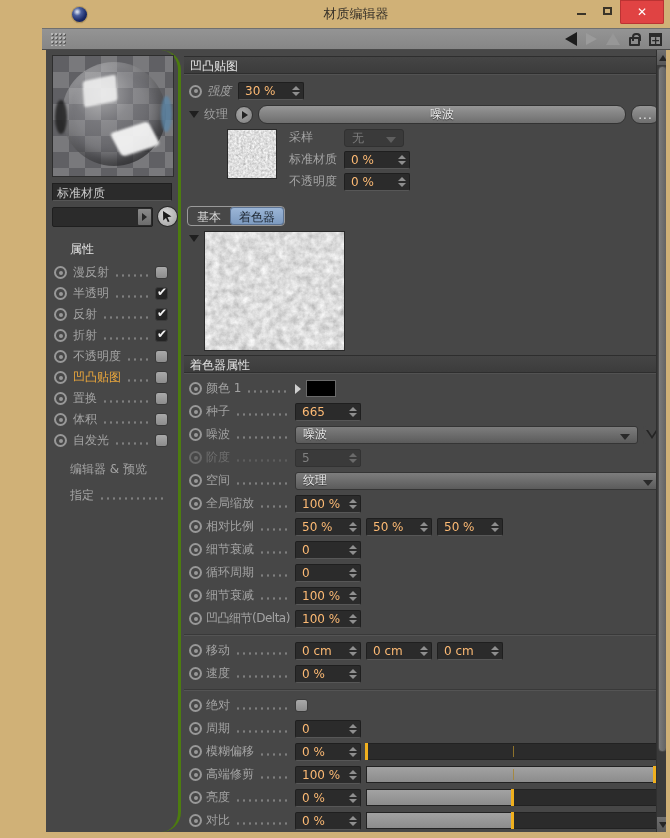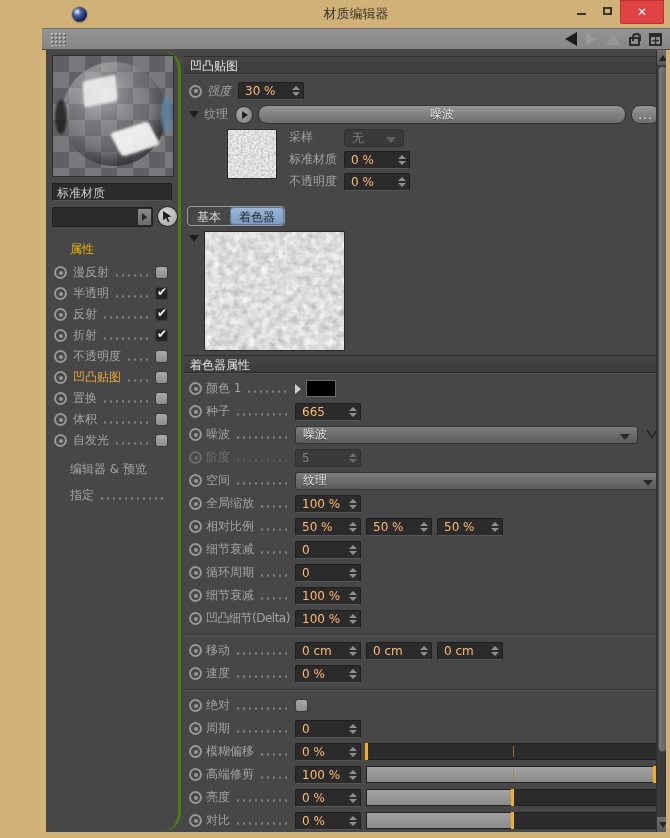--- a/index.html
+++ b/index.html
@@ -68,21 +68,21 @@
              border-bottom-color:#565656; color:#c9c9c9; padding:1px 4px; }
   .matrow { margin:5px 0 0 6px; display:flex; align-items:center; gap:4px; }
   .matdrop { width:102px; height:20px; background:#2b2b2b; border:1px solid #1f1f1f; border-radius:2px;
              position:relative; }
   .matdrop .minibtn { position:absolute; right:1px; top:1px; bottom:1px; width:13px;
              background:linear-gradient(#8a8a8a,#6c6c6c); border-radius:1px; display:flex; align-items:center; justify-content:center; }
   .minibtn i { width:0; height:0; border-top:4px solid transparent; border-bottom:4px solid transparent;
                border-left:5px solid #262626; }
   .pickbtn { width:21px; height:21px; border-radius:50%; background:radial-gradient(circle at 40% 35%, #d9d9d9, #9d9d9d);
              border:1px solid #2a2a2a; display:flex; align-items:center; justify-content:center; }
-  .props-head { margin:14px 0 4px 24px; color:#eab308; }
+  .props-head { margin:14px 0 4px 24px; color:#e5e5e5; }
   .chanlist { display:flex; flex-direction:column; }
   .chan { display:flex; align-items:center; height:21px; padding:0 10px 0 8px; }
   .radio { width:13px; height:13px; border-radius:50%; border:2px solid #989898; position:relative; flex:0 0 auto; }
   .radio::after { content:""; position:absolute; left:2.5px; top:2.5px; width:4px; height:4px; border-radius:50%;
                   background:#989898; }
   .chan .clbl { color:#a3a3a3; margin-left:6px; white-space:nowrap; }
   .chan.hl .clbl { color:#e9a63c; }
   .leader { flex:1 1 auto; height:3px; margin:6px 5px 0 5px; background-image:radial-gradient(circle, #7f7f7f 1px, transparent 1.3px);
             background-size:6px 3px; background-repeat:repeat-x; background-position:left center; }
   .cbox { width:13px; height:13px; border-radius:3px; background:linear-gradient(#a9a9a9,#8d8d8d);

